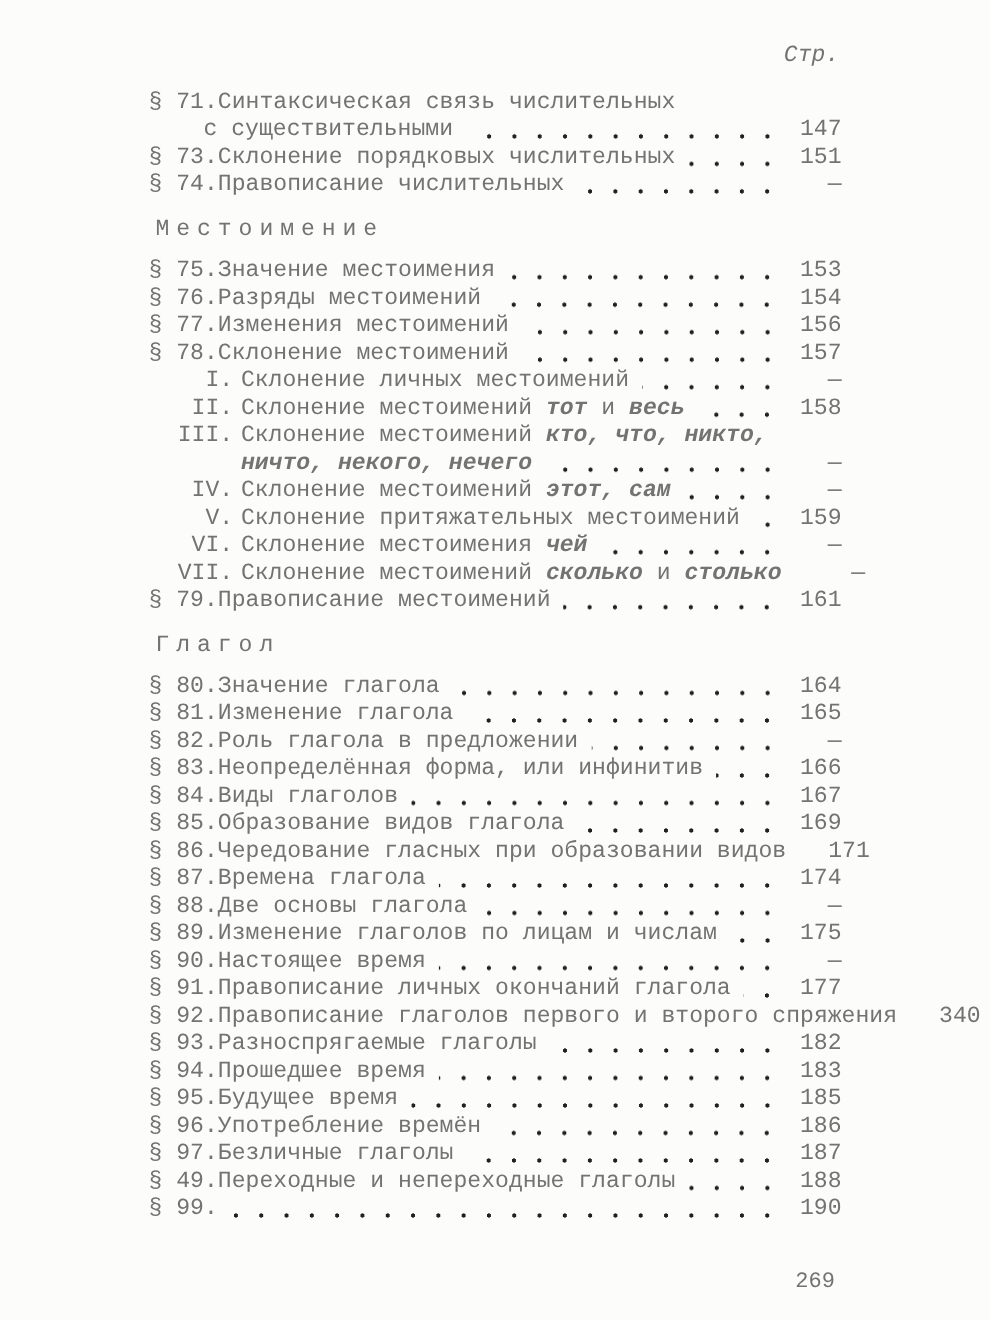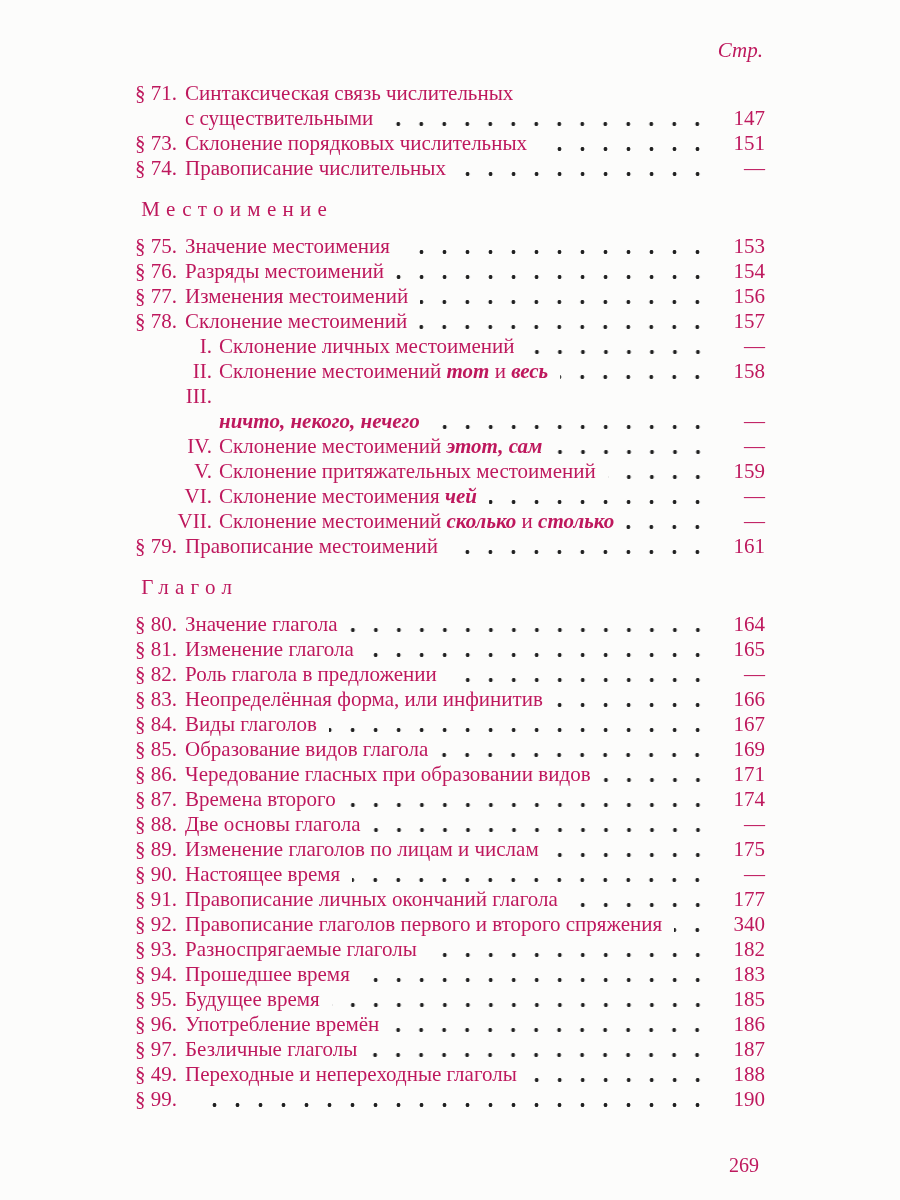--- a/index.html
+++ b/index.html
@@ -1,22 +1,22 @@
 <!DOCTYPE html>
 <html><head>
 <meta charset="utf-8">
 <style>
   html, body { margin: 0; padding: 0; background: #ffffff; }
   .page {
     position: relative;
     width: 900px;
     height: 1200px;
     background: #fcfcfb;
-    color: #be185d;
-    font-family: Liberation Serif, serif;
+    color: #737373;
+    font-family: Liberation Mono, monospace;
     overflow: hidden;
   }
   .content {
     position: absolute;
     left: 135px;
     top: 38px;
     width: 630px;
     font-size: 21px;
     line-height: 25px;
   }
@@ -127,20 +127,21 @@
           <span class="pagenum">—</span>
         </div>
         <div class="toc-row sub">
           <span class="marker">II.</span>
           <span class="title"><span>Склонение местоимений </span><span class="em">тот</span><span> и </span><span class="em">весь</span></span>
           <span class="dots"></span>
           <span class="pagenum">158</span>
         </div>
         <div class="toc-row sub">
           <span class="marker">III.</span>
+          <span class="title"><span>Склонение местоимений </span><span class="em">кто, что, никто,</span></span>
         </div>
         <div class="toc-row sub">
           <span class="marker"></span>
           <span class="title"><span class="em">ничто, некого, нечего</span></span>
           <span class="dots"></span>
           <span class="pagenum">—</span>
         </div>
         <div class="toc-row sub">
           <span class="marker">IV.</span>
           <span class="title"><span>Склонение местоимений </span><span class="em">этот, сам</span></span>
@@ -209,21 +210,21 @@
           <span class="pagenum">169</span>
         </div>
         <div class="toc-row">
           <span class="marker">§ 86.</span>
           <span class="title"><span>Чередование гласных при образовании видов</span></span>
           <span class="dots"></span>
           <span class="pagenum">171</span>
         </div>
         <div class="toc-row">
           <span class="marker">§ 87.</span>
-          <span class="title"><span>Времена второго</span></span>
+          <span class="title"><span>Времена глагола</span></span>
           <span class="dots"></span>
           <span class="pagenum">174</span>
         </div>
         <div class="toc-row">
           <span class="marker">§ 88.</span>
           <span class="title"><span>Две основы глагола</span></span>
           <span class="dots"></span>
           <span class="pagenum">—</span>
         </div>
         <div class="toc-row">

